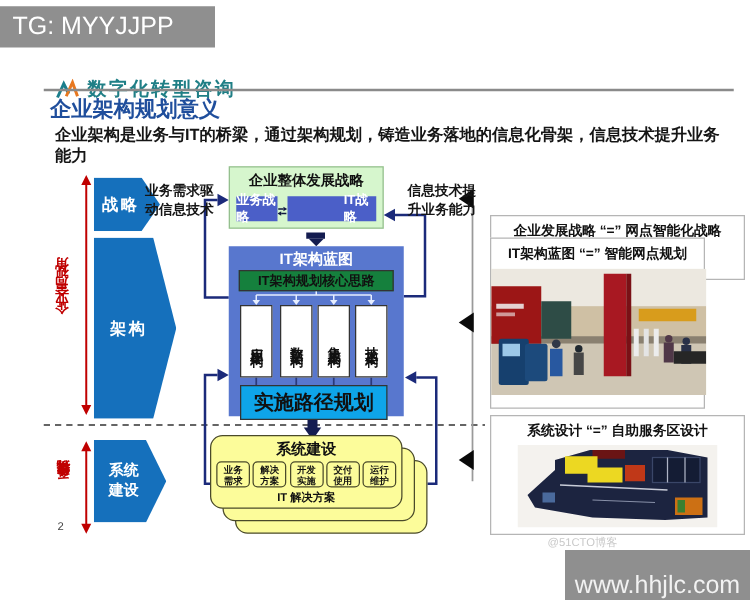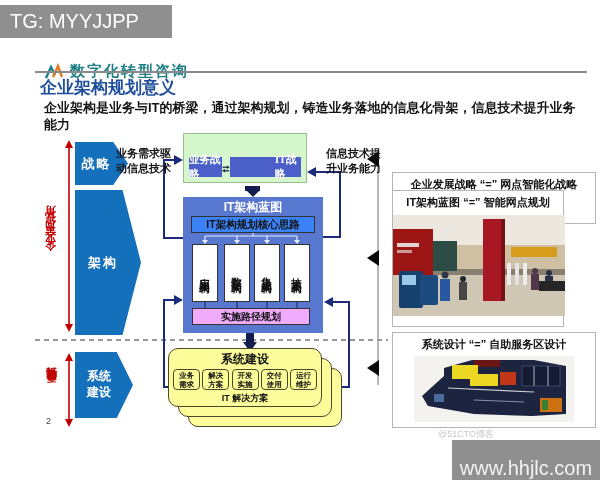--- a/index.html
+++ b/index.html
@@ -32,35 +32,35 @@
   .chev-arch{left:75px;top:190px;width:66px;height:145px;font-size:13px;letter-spacing:2px;}
   .chev-sys{left:75px;top:352px;width:58px;height:66px;font-size:12px;}
   .chev-sys span{display:block;width:28px;line-height:1.3;}
 
   .side-label{font-size:11px;font-weight:bold;color:#151515;line-height:1.35;width:64px;}
   .drive-label{left:116px;top:146px;}
   .uplift-label{left:326px;top:146px;}
 
   .strategy-box{left:183px;top:133px;width:124px;height:50px;background:#d6f6cd;border:1px solid #95bf8f;box-sizing:border-box;}
   .strategy-title{position:absolute;top:3px;left:0;right:0;text-align:center;font-size:11.5px;font-weight:bold;color:#111;}
-  .strategy-row{position:absolute;top:23px;left:5px;right:5px;display:flex;align-items:flex-end;justify-content:space-between;font-family:Liberation Serif, serif;}
+  .strategy-row{position:absolute;top:23px;left:5px;right:5px;display:flex;align-items:flex-end;justify-content:space-between;}
   .mini-blue{background:#4B5FC8;color:#fff;font-weight:bold;font-size:10.5px;display:flex;align-items:center;justify-content:center;height:20px;}
   .biz-box{width:56px;}
   .it-box{width:44px;padding-left:45px;}
 
   .blueprint-box{left:183px;top:197px;width:140px;height:136px;background:#5877CE;box-sizing:border-box;}
   .blueprint-title{position:absolute;top:2px;left:0;right:0;text-align:center;font-size:12px;font-weight:bold;color:#fff;}
-  .core-box{position:absolute;top:19px;left:8px;width:124px;height:17px;background:#3b82f6;border:1px solid #333;
+  .core-box{position:absolute;top:19px;left:8px;width:124px;height:17px;background:#15803d;border:1px solid #333;
     box-sizing:border-box;display:flex;align-items:center;justify-content:center;font-size:10.5px;font-weight:bold;color:#111;}
   .pillar{position:absolute;top:47px;width:26px;height:58px;background:#fff;border:1px solid #333;box-sizing:border-box;
     display:flex;align-items:center;justify-content:center;font-size:10.5px;font-weight:bold;color:#111;
     writing-mode:vertical-rl;text-orientation:upright;letter-spacing:2px;}
   .p1{left:9px;}.p2{left:41px;}.p3{left:71px;}.p4{left:101px;}
-  .path-box{position:absolute;top:111px;left:9px;width:118px;height:17px;background:#f0abfc;border:1px solid #333;
-    box-sizing:border-box;display:flex;align-items:center;justify-content:center;font-size:10px;font-weight:bold;color:#111;}
+  .path-box{position:absolute;top:111px;left:9px;width:118px;height:28px;background:#0ea5e9;border:1px solid #333;
+    box-sizing:border-box;display:flex;align-items:center;justify-content:center;font-size:16px;font-weight:bold;color:#111;}
 
   .yellow-layer{position:absolute;width:154px;height:59px;background:#FCFC9A;border:1.5px solid #4a4a2a;border-radius:10px;box-sizing:border-box;}
   .ly-back{left:188px;top:368px;}
   .ly-mid{left:178px;top:358px;}
   .ly-front{left:168px;top:348px;}
   .construction-title{position:absolute;top:2px;left:0;right:0;text-align:center;font-size:12px;font-weight:bold;color:#111;}
   .phase-row{position:absolute;top:20px;left:4px;right:4px;display:flex;justify-content:space-between;}
   .phase-box{width:27px;height:21px;border:1px solid #4a4a2a;border-radius:4px;background:#FCFC9A;box-sizing:border-box;
     display:flex;align-items:center;justify-content:center;}
   .phase-box span{display:block;width:17px;font-size:7.5px;font-weight:bold;color:#111;line-height:1.2;text-align:center;}
@@ -149,20 +149,21 @@
   <div class="abs chevron chev-strat">战略</div>
   <div class="abs chevron chev-arch">架构</div>
   <div class="abs chevron chev-sys">
     <span>系统建设</span>
   </div>
 
   <div class="abs side-label drive-label">业务需求驱动信息技术</div>
   <div class="abs side-label uplift-label">信息技术提升业务能力</div>
 
   <div class="abs strategy-box">
+    <div class="strategy-title">企业整体发展战略</div>
     <div class="strategy-row">
       <div class="mini-blue biz-box">业务战略</div>
       <svg width="13" height="16" viewBox="0 0 13 16">
         <line x1="1" y1="5" x2="8" y2="5" stroke="#101840" stroke-width="2"></line>
         <polygon points="8,2 8,8 13,5" fill="#101840"></polygon>
         <line x1="5" y1="11" x2="12" y2="11" stroke="#101840" stroke-width="2"></line>
         <polygon points="5,8 5,14 0,11" fill="#101840"></polygon>
       </svg>
       <div class="mini-blue it-box">IT战略</div>
     </div>

